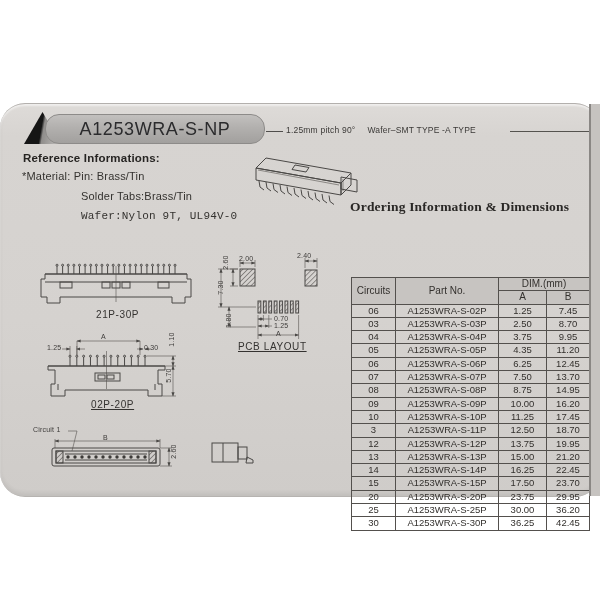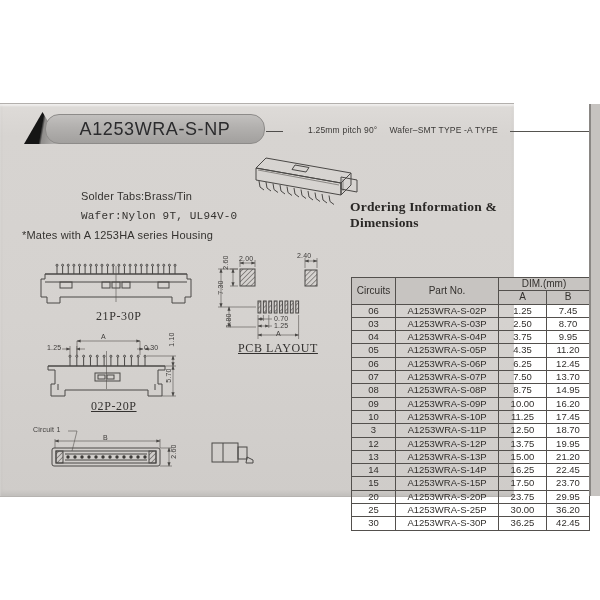--- a/index.html
+++ b/index.html
@@ -1,41 +1,42 @@
 <!DOCTYPE html>
 <html><head>
 <meta charset="utf-8">
 <style>
   html,body{margin:0;padding:0;}
   body{
     width:600px;height:600px;background:#ffffff;position:relative;overflow:hidden;
     font-family:"Liberation Sans",sans-serif;
   }
   .page{
-    position:absolute;left:0;top:103px;width:514px;height:392px;
+    position:absolute;left:0;top:103px;width:600px;height:392px;
     background:linear-gradient(180deg,#dedbd8 0%,#d7d4d1 8%,#d5d2cf 55%,#cfccc9 100%);
     border-top:1px solid #b3b0ad;border-bottom:1px solid #b6b3b0;
     box-shadow:inset 0 2px 2px rgba(255,255,255,.55), inset 0 -3px 4px rgba(0,0,0,.07);
+    border-radius:25px;
   }
   .page-edge-line{position:absolute;left:589px;top:0;width:2px;height:100%;background:#8a8784;}
   .page-edge-shadow{position:absolute;left:591px;top:0;width:9px;height:100%;background:#c6c3c0;}
   
   .logo-tri{
     position:absolute;left:24px;top:8px;width:37px;height:32px;
     clip-path:polygon(50% 0,100% 100%,0 100%);
     background:linear-gradient(100deg,#151515 47%,#8f8d8b 53%,#b9b7b5 90%);
   }
   .part-badge{
     position:absolute;left:45px;top:10px;width:218px;height:28px;border-radius:14px;
     background:linear-gradient(180deg,#c2c0be 0%,#b2b0ae 45%,#a2a09e 100%);
     border:1px solid #8d8b89;display:flex;align-items:center;justify-content:center;
   }
   .part-badge span{font-size:18px;font-weight:500;letter-spacing:.6px;color:#2b2b2d;}
   .header-dash{position:absolute;left:266px;top:27px;width:17px;height:1px;background:#4f4d4b;}
-  .header-subtitle{position:absolute;left:286px;top:21px;font-size:8.5px;color:#3b3937;letter-spacing:.2px;white-space:nowrap;margin-left:22px;}
+  .header-subtitle{position:absolute;left:286px;top:21px;font-size:8.5px;color:#3b3937;letter-spacing:.2px;white-space:nowrap;}
   .header-subtitle .gap{display:inline-block;width:12px;}
   .header-rule{position:absolute;left:510px;top:27px;width:82px;height:1px;background:#55534f;}
   
   .ref-title{position:absolute;left:23px;top:48px;font-size:11.5px;font-weight:bold;color:#262422;letter-spacing:.2px;}
   .ref-line{position:absolute;font-size:11px;color:#34322f;letter-spacing:.2px;}
   .ref-l1{left:22px;top:66px;}
   .ref-l2{left:81px;top:86px;}
   .ref-l3{left:81px;top:106px;font-family:Liberation Mono, monospace;}
   .ref-l4{left:22px;top:125px;}
   
@@ -45,21 +46,21 @@
     border:1px solid #53504d;padding:0;text-align:center;color:#33302d;
     font-size:9.5px;line-height:12.3px;height:12.3px;overflow:hidden;white-space:nowrap;
   }
   table.ord thead th{background:#c7c4c1;font-weight:400;font-size:10px;}
   
   svg{position:absolute;overflow:visible;}
   .lw{stroke:#4a4846;stroke-width:1;fill:none;}
   .lt{stroke:#55534f;stroke-width:.6;fill:none;}
   .dim{position:absolute;font-size:7px;color:#3d3b39;letter-spacing:.2px;white-space:nowrap;}
   .rot{transform:rotate(-90deg);transform-origin:center;}
-  .dlabel{position:absolute;font-size:12px;color:#343230;letter-spacing:.6px;white-space:nowrap;font-family:Liberation Serif, serif;} 
+  .dlabel{position:absolute;font-size:10px;color:#343230;letter-spacing:.6px;white-space:nowrap;} 
   .underline{text-decoration:underline;}
 </style>
 </head>
 <body>
 
 <svg width="0" height="0" style="position:absolute">
   <defs>
     <marker id="arw" viewBox="0 0 8 8" refX="7" refY="4" markerWidth="7" markerHeight="7" orient="auto-start-reverse">
       <path d="M0,1 L8,4 L0,7 Z" fill="#4a4846"></path>
     </marker>
@@ -72,23 +73,24 @@
 <div class="page">
 
   <div class="logo-tri"></div>
   <div class="part-badge">
     <span>A1253WRA-S-NP</span>
   </div>
   <div class="header-dash"></div>
   <div class="header-subtitle"><span>1.25mm pitch 90°</span><span class="gap"></span><span>Wafer–SMT TYPE -A TYPE</span></div>
   <div class="header-rule"></div>
 
+  <div class="ref-title">Reference Informations:</div>
+  <div class="ref-line ref-l1">*Material: Pin: Brass/Tin</div>
   <div class="ref-line ref-l2">Solder Tabs:Brass/Tin</div>
   <div class="ref-line ref-l3">Wafer:Nylon 9T, UL94V-0</div>
-  <div class="ref-line ref-l4">*Mates with A 1253HA  series Housing</div>
 
   <svg style="left:248px;top:42px" width="130" height="66" viewBox="0 0 130 66">
     <polygon class="lw" points="18,12 103,27 93,37 8,22"></polygon>
     <polygon class="lw" points="8,22 93,37 93,49 8,34"></polygon>
     <polygon class="lw" points="103,27 93,37 93,49 103,39"></polygon>
     <polygon class="lw" points="93,31 109,34 109,46 93,43"></polygon>
     <line class="lt" x1="95" y1="33" x2="95" y2="45"></line>
     <polygon class="lw" points="47,19 61,21.5 58,26 44,23.5"></polygon>
     <line class="lt" x1="10" y1="24" x2="91" y2="39"></line>
     <g class="lw" stroke-width="1.1">

